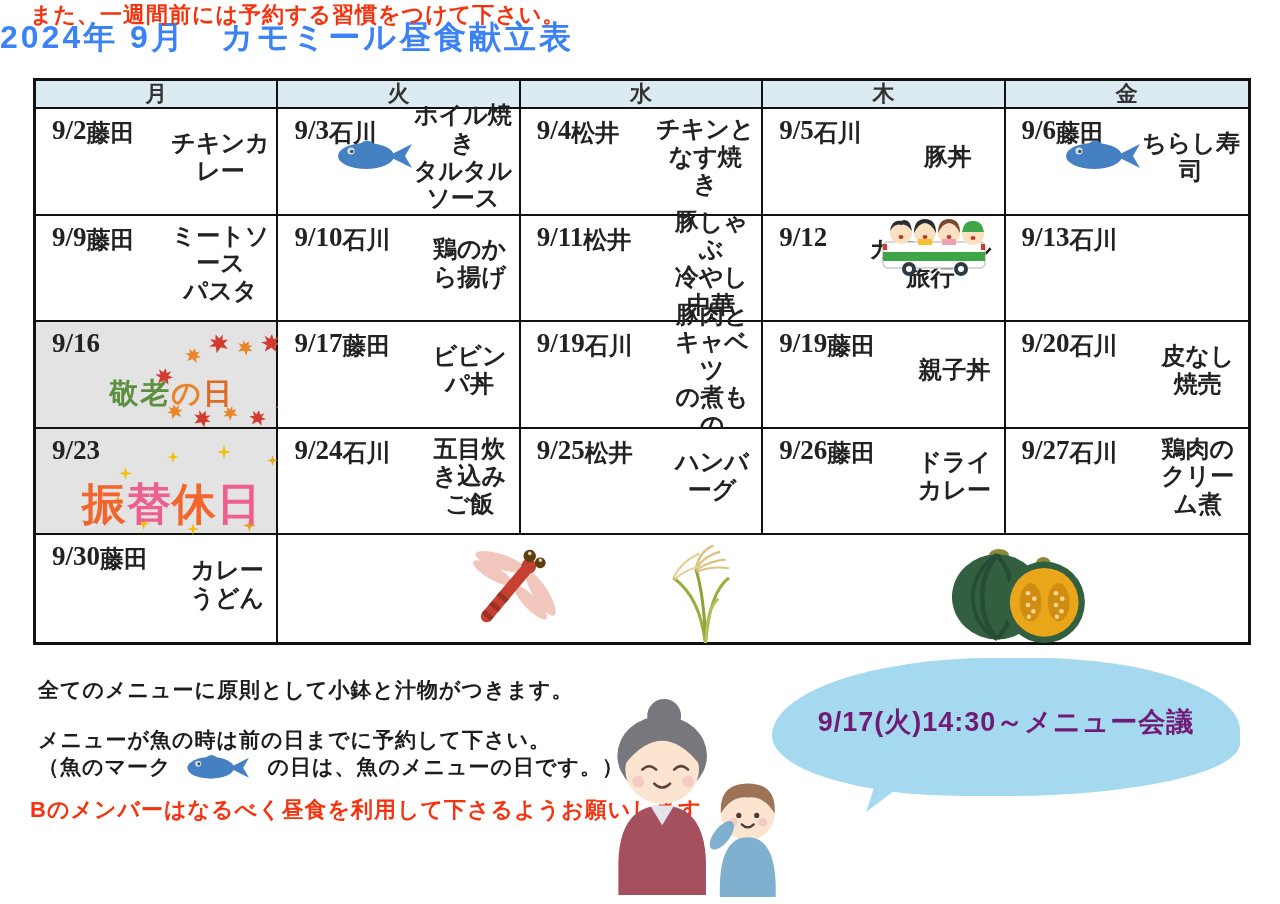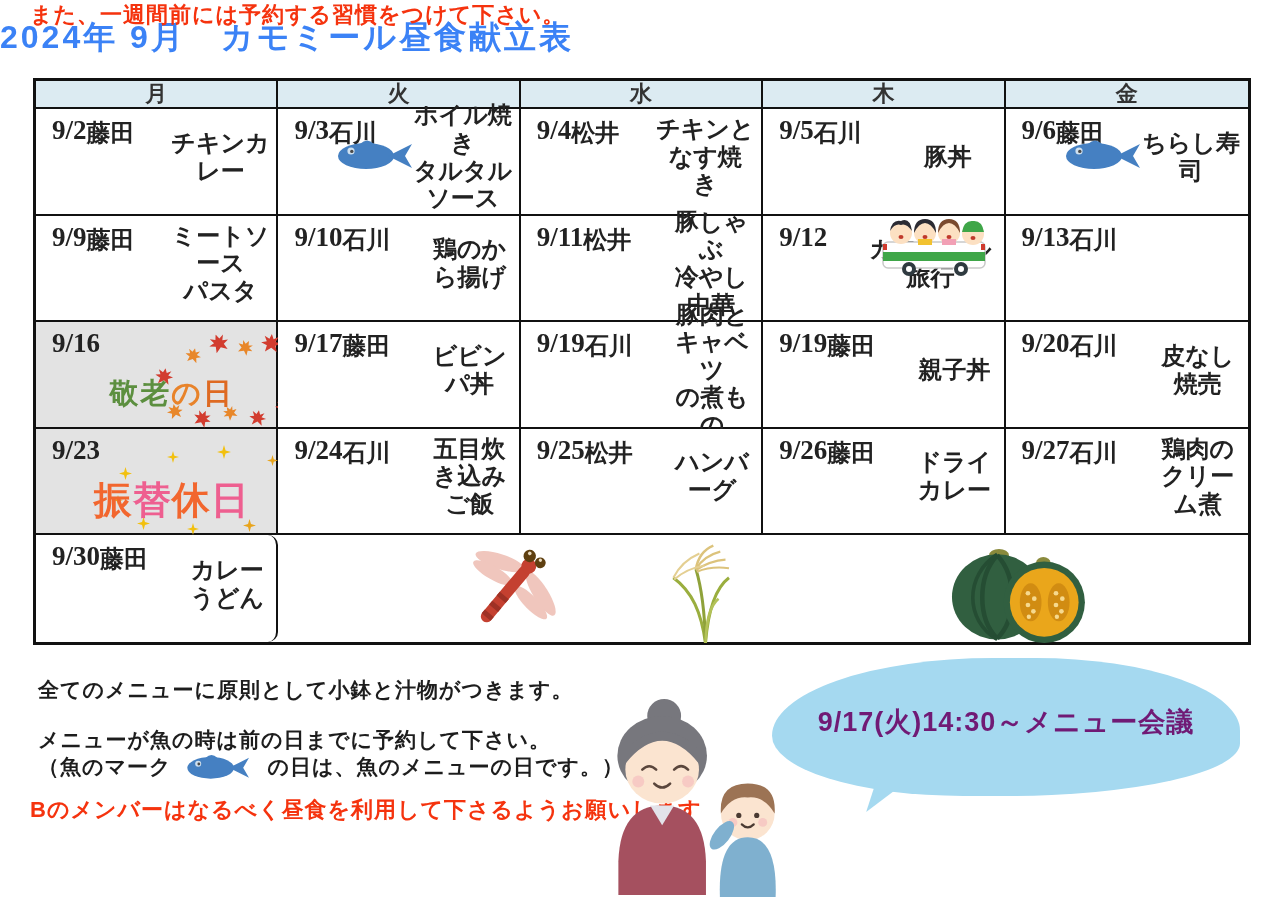--- a/index.html
+++ b/index.html
@@ -24,21 +24,21 @@
   .hcell{
     background:#dcebf2;border-right:2px solid #111;border-bottom:2px solid #111;
     display:flex;align-items:center;justify-content:center;
     font-size:22px;font-weight:bold;color:#333;
   }
   .cell{
     position:relative;border-right:2px solid #111;border-bottom:2px solid #111;
     display:flex;background:#fff;font-family:Liberation Serif, serif;
   }
   .no-r{border-right:none !important;}
-  .no-b{border-bottom:none !important;border-radius:10px;}
+  .no-b{border-bottom:none !important;}
   .holiday{background:#e3e3e3;}
   .cell-head{
     display:flex;justify-content:space-between;align-items:flex-start;
     padding:6px 30px 0 16px;font-size:27px;font-weight:600;color:#222;
   }
   .staff{font-size:24px;padding-top:2px;}
   .menu{
     flex:1;display:flex;align-items:center;justify-content:center;
     text-align:center;font-size:24px;font-weight:600;color:#222;
     white-space:pre-line;line-height:1.15;padding:2px 4px 10px;
@@ -48,21 +48,21 @@
   
   .holiday-art{position:absolute;left:0;top:0;right:0;bottom:0;margin-left:31px;}
   .leaf,.spark{position:absolute;display:block;}
   .keirou-text{
     position:absolute;left:50%;top:52px;transform:translateX(-50%);
     font-size:29px;font-weight:bold;white-space:nowrap;letter-spacing:2px;
   }
   .kg{color:#5c8f3f;} .ko{color:#e8832a;} .kr{color:#de6a22;}
   .furikae-text{
     position:absolute;left:50%;top:46px;transform:translateX(-50%);
-    font-size:38px;font-weight:bold;white-space:nowrap;letter-spacing:1px;
+    font-size:44px;font-weight:bold;white-space:nowrap;letter-spacing:1px;
   }
   .fo{color:#f2662e;} .fp{color:#ee5f90;}
   
   .decor{position:relative;}
   .decor-dragonfly{position:absolute;left:150px;top:2px;width:160px;height:108px;}
   .decor-susuki{position:absolute;left:375px;top:8px;width:105px;height:100px;}
   .decor-pumpkin{position:absolute;left:655px;top:4px;width:170px;height:104px;}
   
   .note{position:absolute;left:38px;font-size:21px;font-weight:bold;color:#1d1d1d;letter-spacing:1px;}
   .note1{top:676px;}

